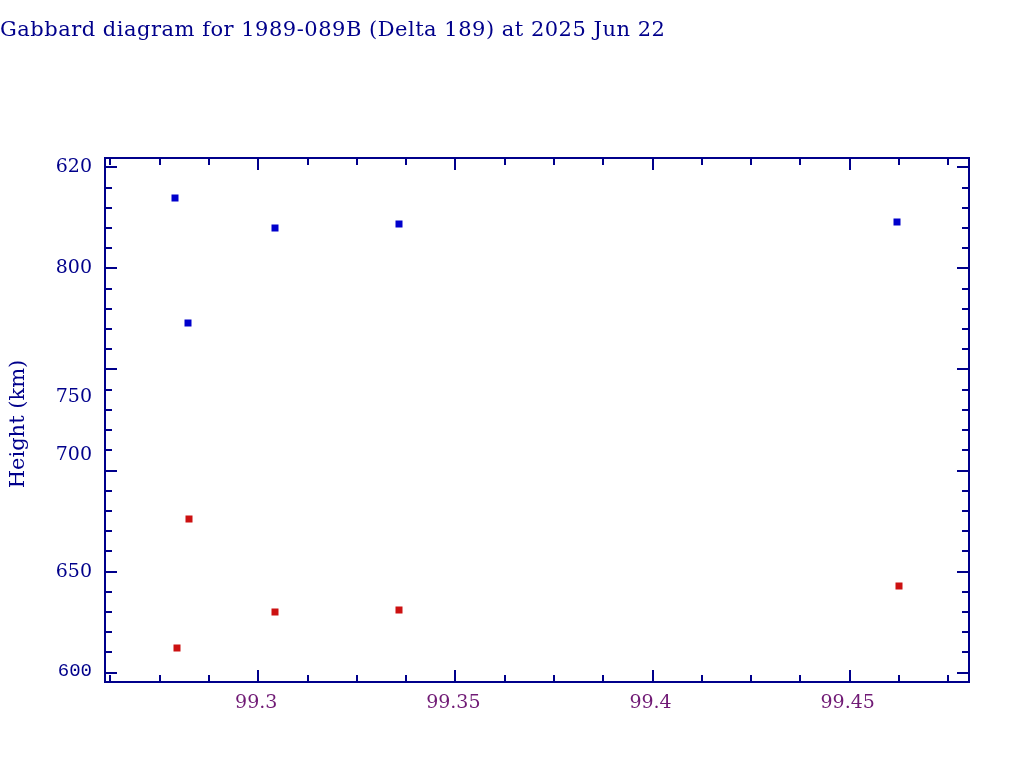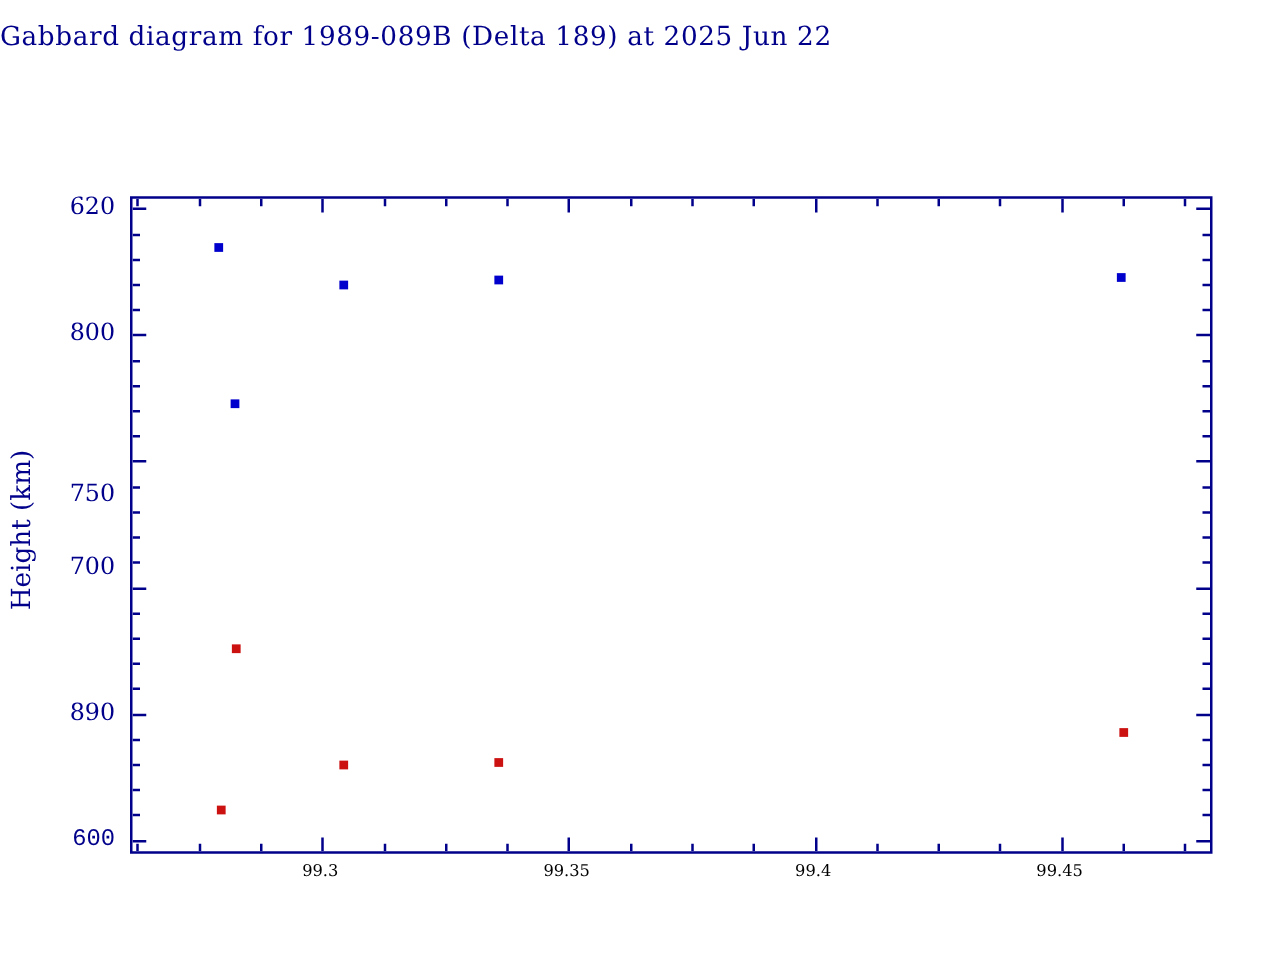--- a/index.html
+++ b/index.html
@@ -108,23 +108,23 @@
   .xtick-row {
     position: absolute;
     left: 104px;
     top: 690px;
     width: 866px;
     height: 28px;
   }
   .xlabel-tick {
     position: absolute;
     top: 0;
-    color: #000000;
-    font-family: "DejaVu Serif", "Liberation Serif", serif;
-    font-size: 13px;
+    color: #701a75;
+    font-family: "DejaVu Serif", "Liberation Serif", serif;
+    font-size: 19px;
     white-space: pre;
     transform: translateX(-50%);
   }
 
   
   .axis-title-x {
     position: absolute;
     left: 0;
     top: 720px;
     width: 1024px;
@@ -160,21 +160,21 @@
 </style>
 </head>
 <body>
 
 <div id="page">
 
   <div class="chart-title">Gabbard diagram for 1989-089B (Delta 189) at 2025 Jun 22</div>
 
   <div class="ytick-col">
       <div class="ylabel-tick" style="top: 513.711px; font-family: Liberation Mono, monospace;">600</div>
-      <div class="ylabel-tick" style="top: 412.627px;">890</div>
+      <div class="ylabel-tick" style="top: 412.627px;">650</div>
       <div class="ylabel-tick" style="top: 296px;">700</div>
       <div class="ylabel-tick" style="top: 210.458px; margin-top: 28px;">750</div>
       <div class="ylabel-tick" style="top: 109.373px;">800</div>
       <div class="ylabel-tick" style="top: 8.28892px;">620</div>
     </div>
 
   <div class="plot-frame">
     <div class="plot-area">
         <div class="tick tick-y" style="top: 512.711px;"></div>
         <div class="tick tick-y-right" style="top: 512.711px;"></div>

